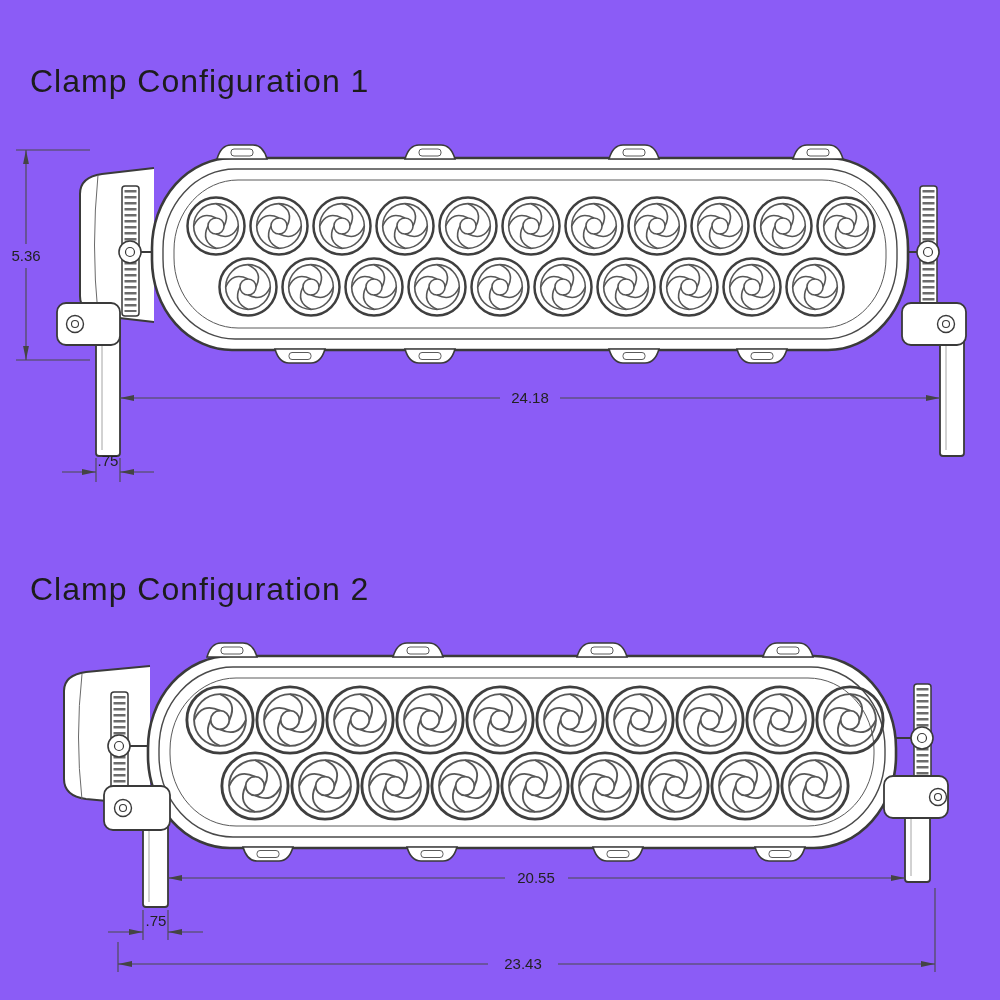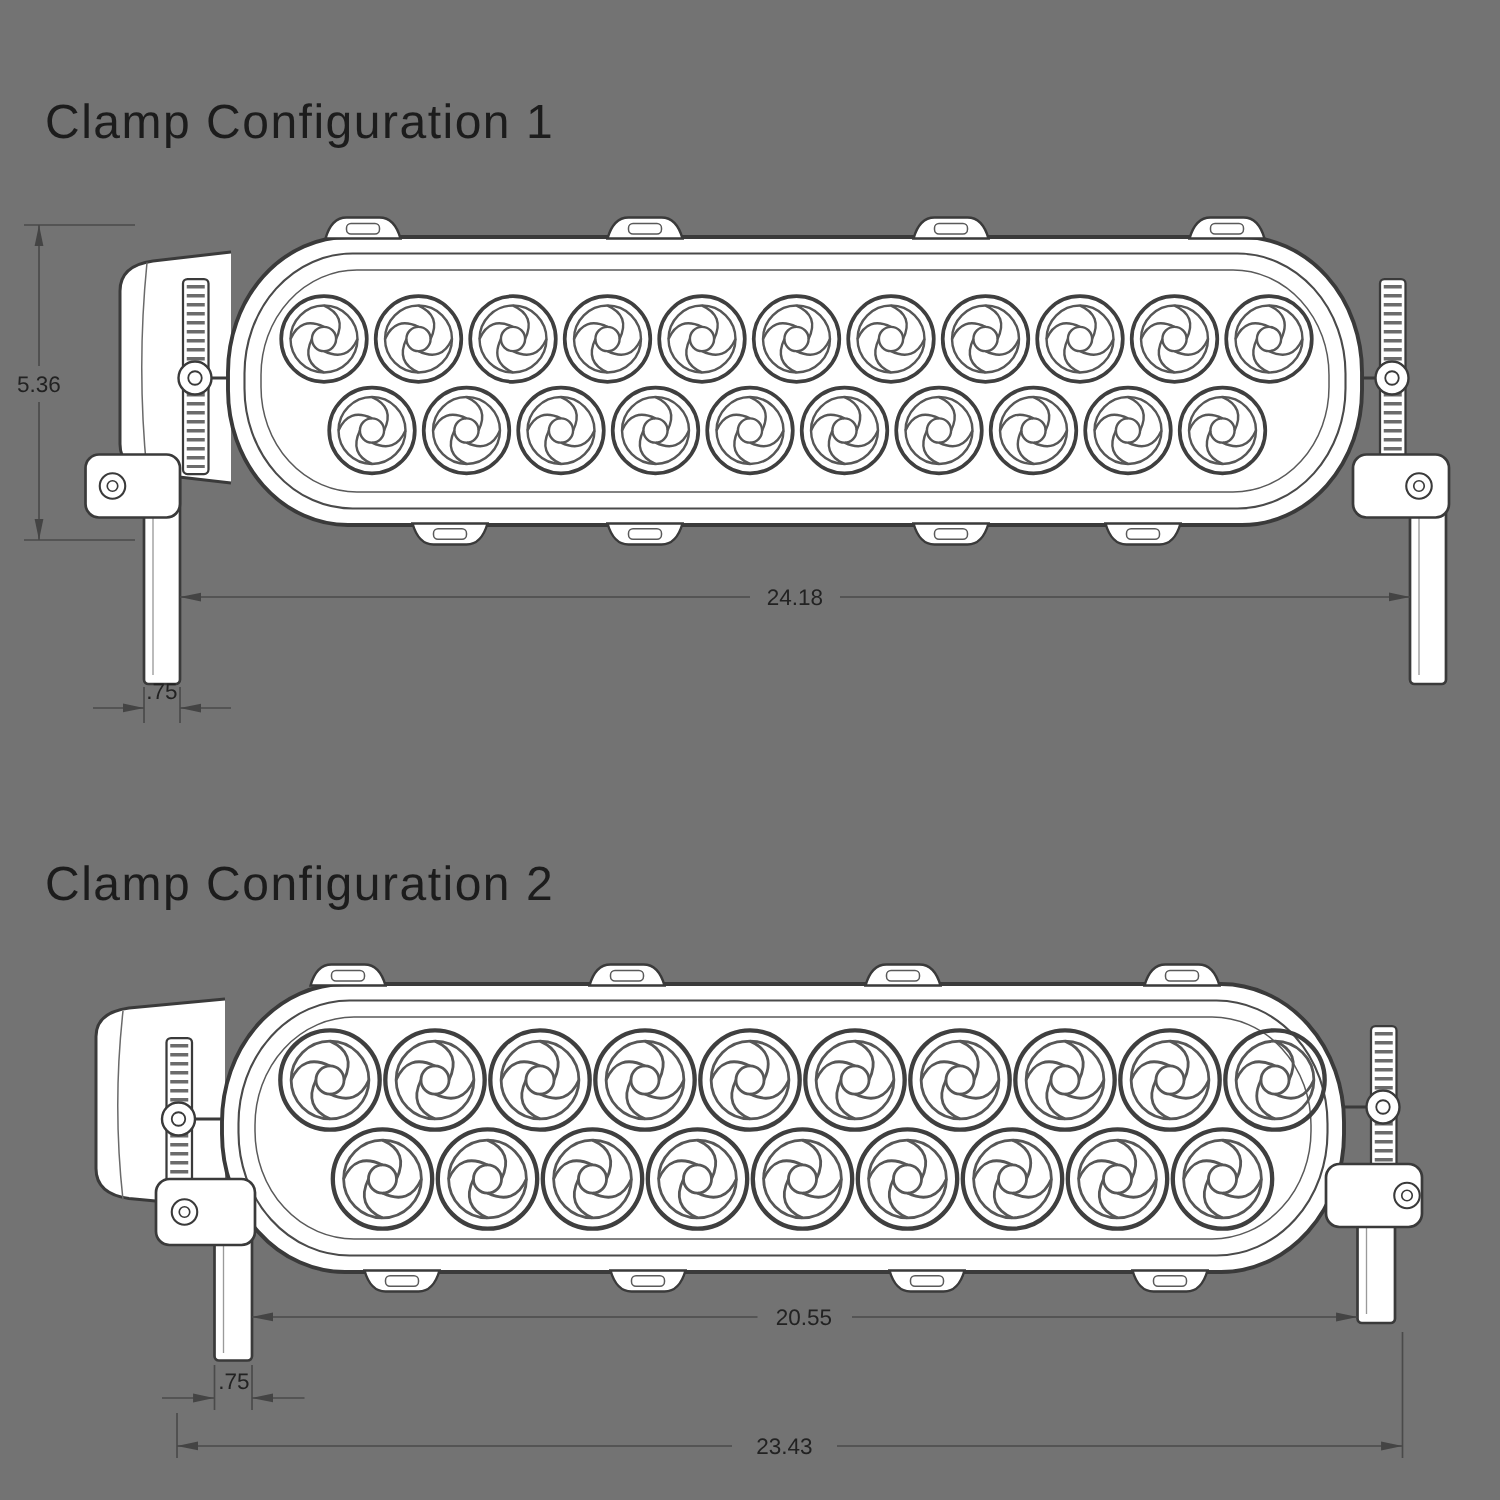--- a/index.html
+++ b/index.html
@@ -1,16 +1,16 @@
 <!DOCTYPE html>
 <html><head>
 <meta charset="utf-8">
 <style>
   html,body{margin:0;padding:0;background:#fff;}
-  #page{width:1000px;height:1000px;background:#737373;position:relative;font-family:"Liberation Sans",sans-serif;}
+  #page{width:1000px;height:1000px;background:#8b5cf6;position:relative;font-family:"Liberation Sans",sans-serif;}
   svg{display:block;}
   text{font-family:"Liberation Sans","DejaVu Sans",sans-serif;}
   .title{font-size:32px;letter-spacing:1px;fill:#1c1c1c;}
   .dimtxt{font-size:15px;fill:#222;}
   .thin{stroke:#4a4a4a;stroke-width:1.1;fill:none;}
   .main{stroke:#3a3a3a;fill:#fff;}
 </style>
 </head>
 <body>
 

